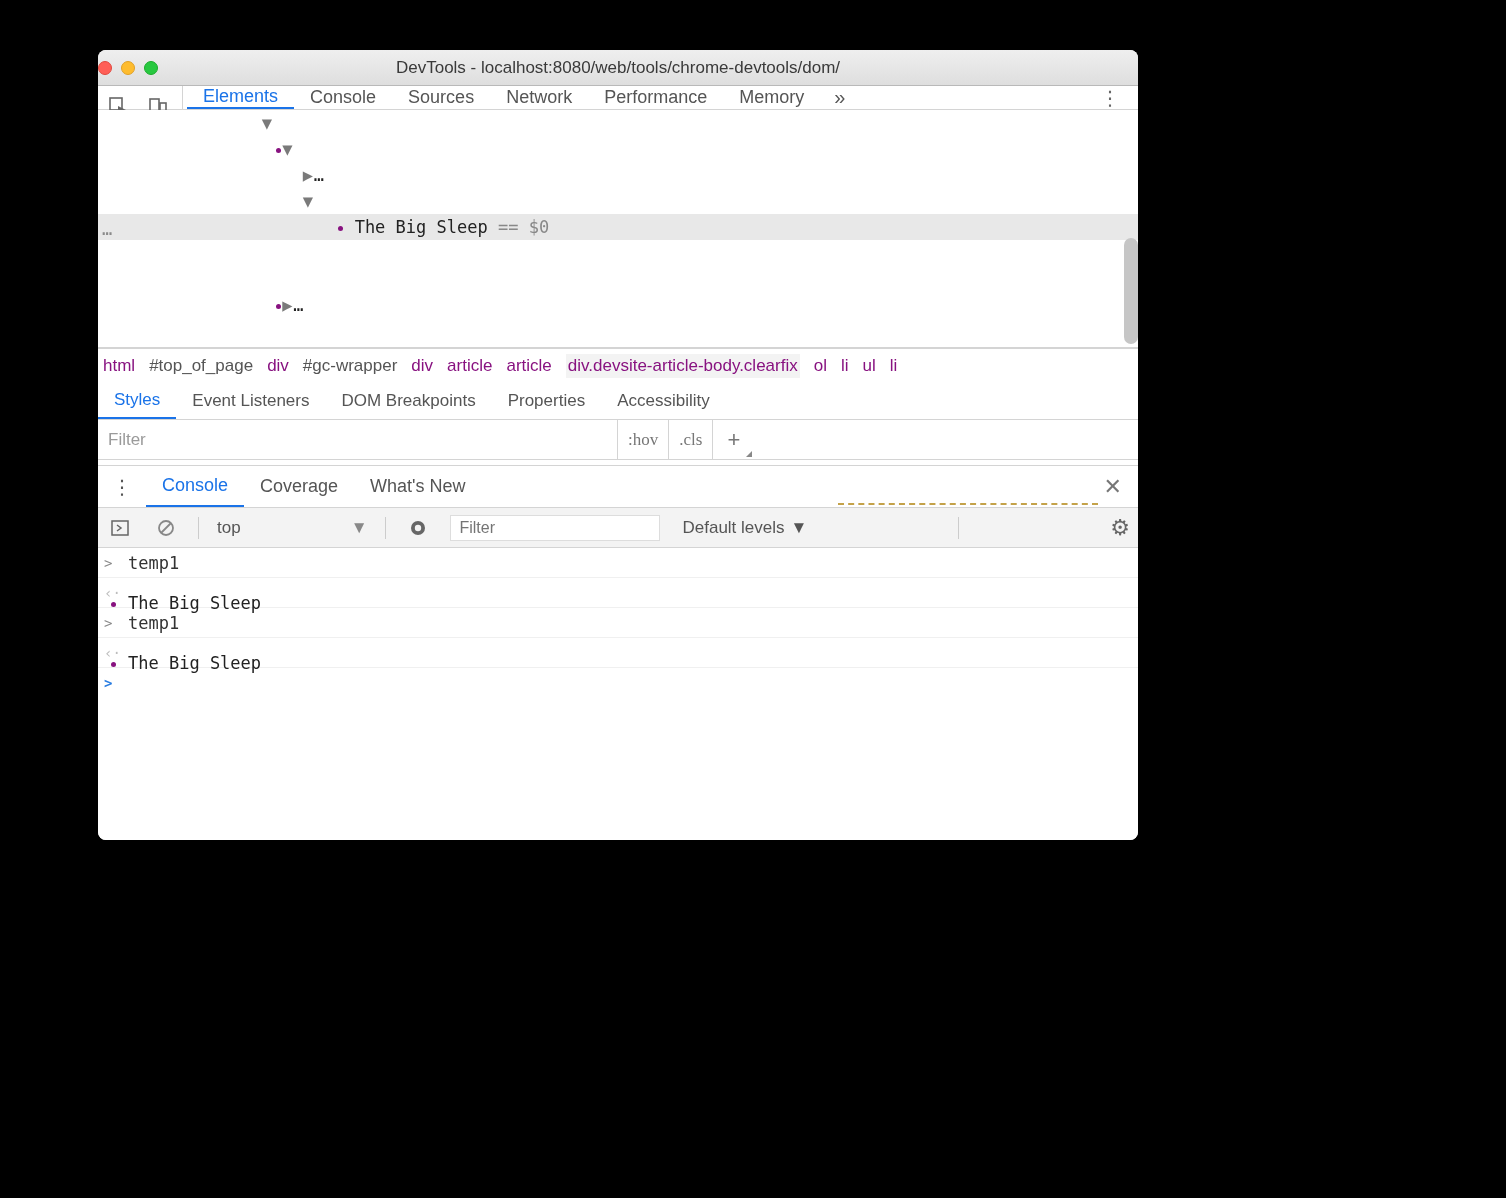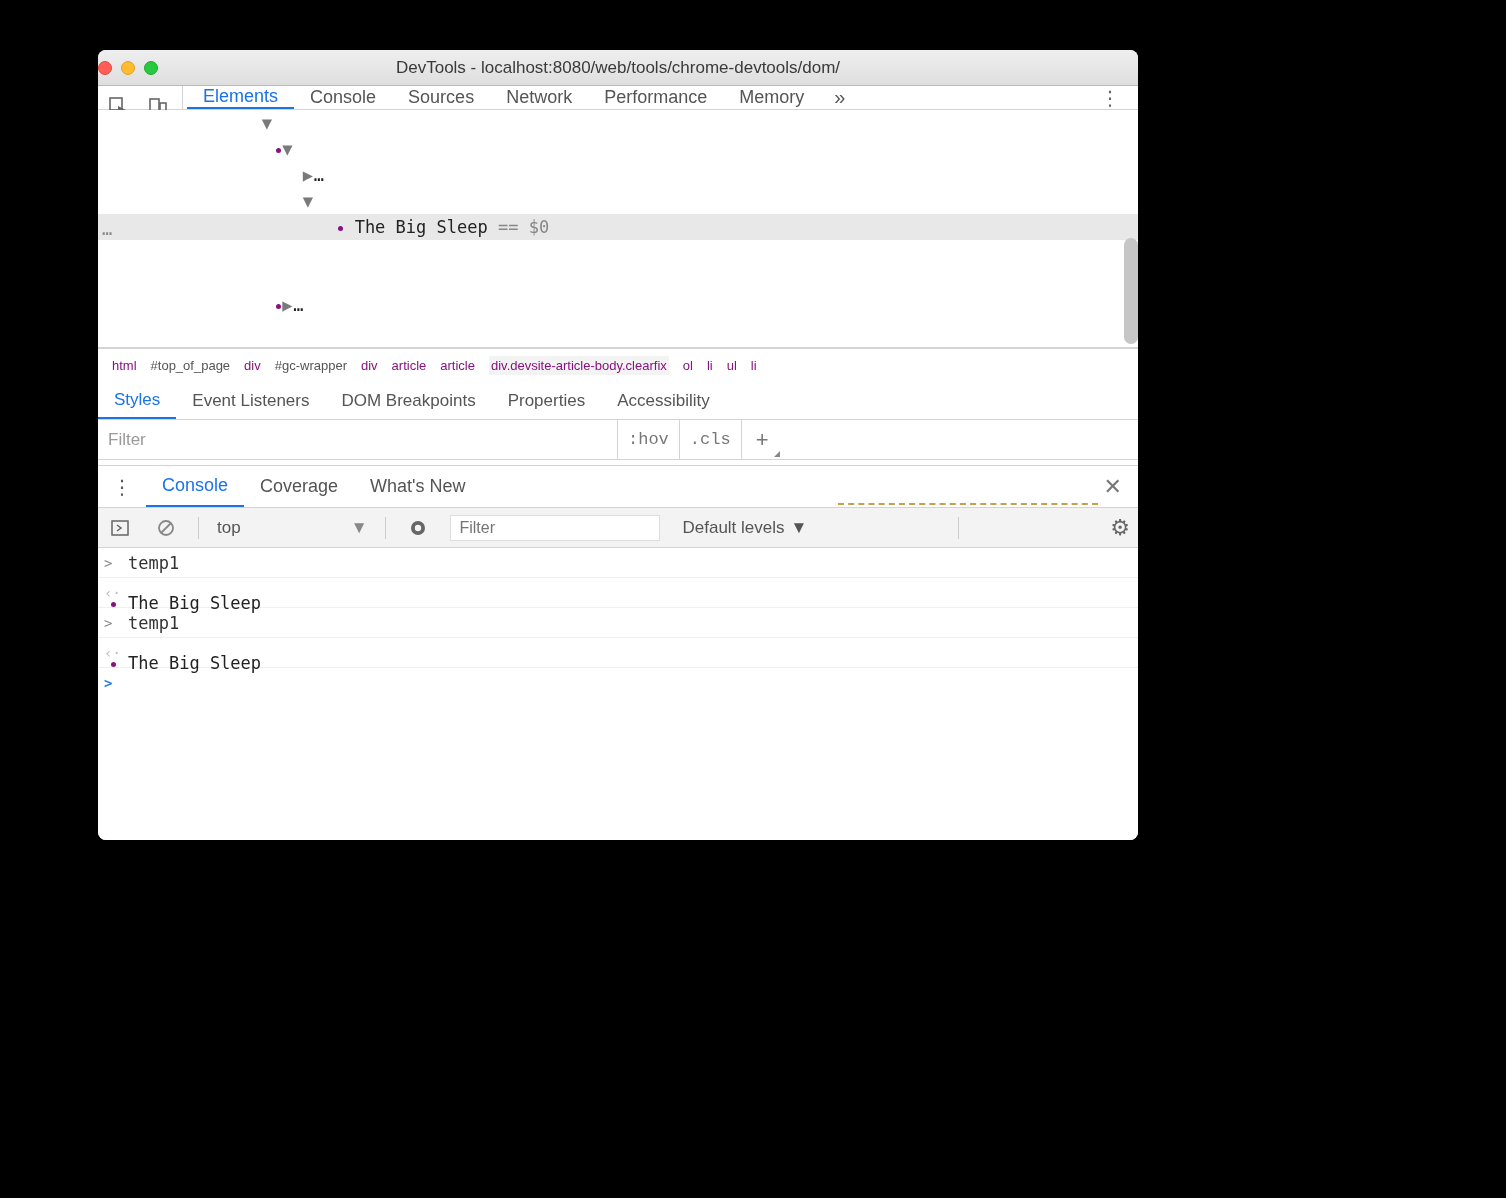--- a/index.html
+++ b/index.html
@@ -70,23 +70,23 @@
   .tag { color:#881280; }
   .txt { color:#222; }
   .meta { color:#888; }
   .arrow { color:#7a7a7a; display:inline-block; width:11px;}
   .gutter-dots { position:absolute; left:4px; color:#8a8a8a; }
   .crumbs {
     height: 34px;
     border-top:1px solid #d4d4d4;
     display:flex;
     align-items:center;
-    font-size:13px;
+    font-size:17px;
     color:#888;
-    padding: 0 14px;
+    padding: 0 5px;
     gap: 14px;
   }
   .crumb { color:#881280; cursor:pointer; }
   .crumb.gray { color:#555; }
   .crumb.highlight { background:#f3f3f3; padding:2px 2px; }
   .styles-tabs {
     height: 38px;
     border-bottom:1px solid #d4d4d4;
     display:flex;
     align-items:center;
@@ -108,21 +108,21 @@
     flex: 0 0 520px;
     border:none;
     border-right:1px solid #d4d4d4;
     padding: 0 10px;
     font-size:17px;
     color:#333;
     outline:none;
     font-family:inherit;
   }
   .filter-row .filter-input::placeholder{ color:#9a9a9a;}
-  .filter-row .fbtn { border-right:1px solid #d4d4d4; padding: 0 10px; display:flex; align-items:center; font-family:Liberation Mono, monospace; cursor:pointer;}
+  .filter-row .fbtn { border-right:1px solid #d4d4d4; padding: 0 10px; display:flex; align-items:center; font-family:Liberation Serif, serif; cursor:pointer;}
   .filter-row .plus { padding: 0 14px; display:flex; align-items:center; cursor:pointer; font-size:22px; position:relative;}
   .filter-row .plus::after { content:""; position:absolute; right:2px; bottom:2px; border-left:6px solid transparent; border-bottom:6px solid #888;}
   .style-body { height:6px; border-bottom:1px solid #d4d4d4; background:#fff;}
   .dashed-box { position:absolute; height:3px; width:260px; right:40px; top:453px; border-top:2px dashed #c4a24a; }
   .drawer-tabs {
     height: 42px;
     border-bottom:1px solid #d4d4d4;
     display:flex;
     align-items:center;
     font-size:18px;

